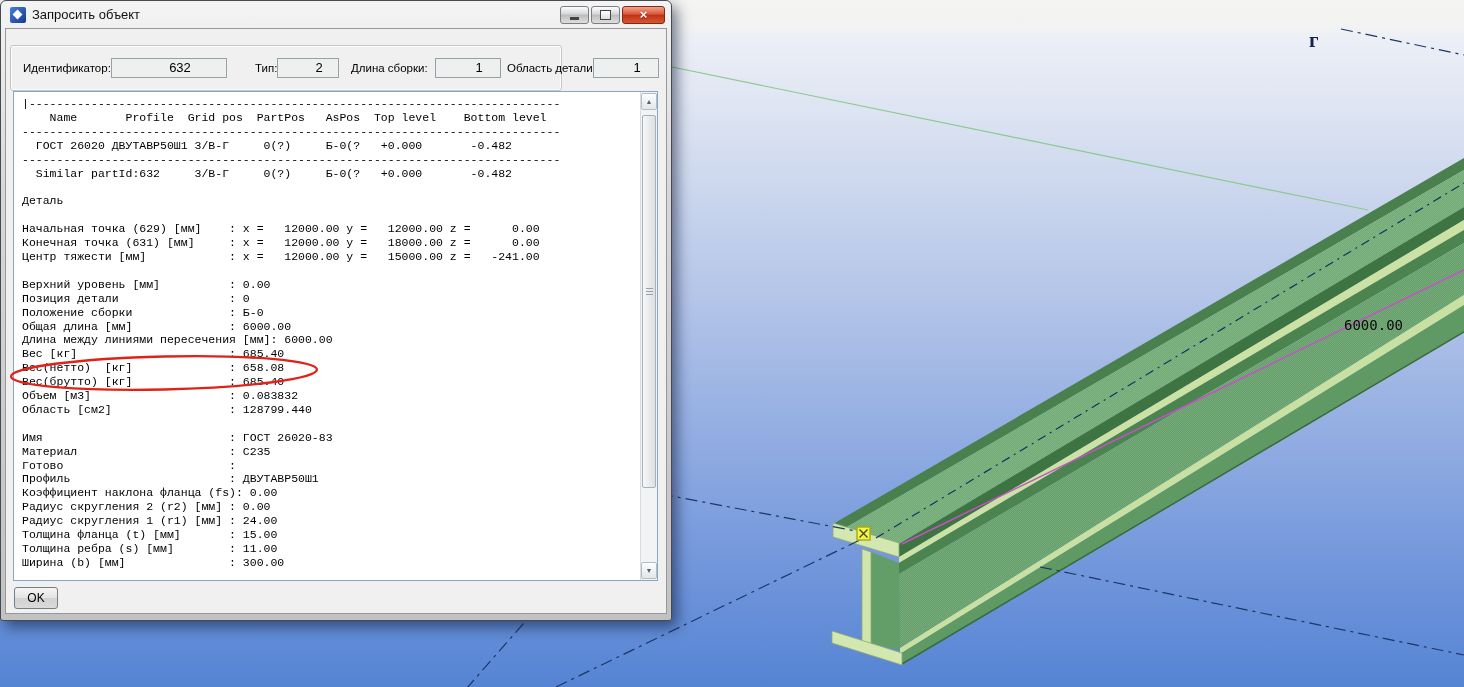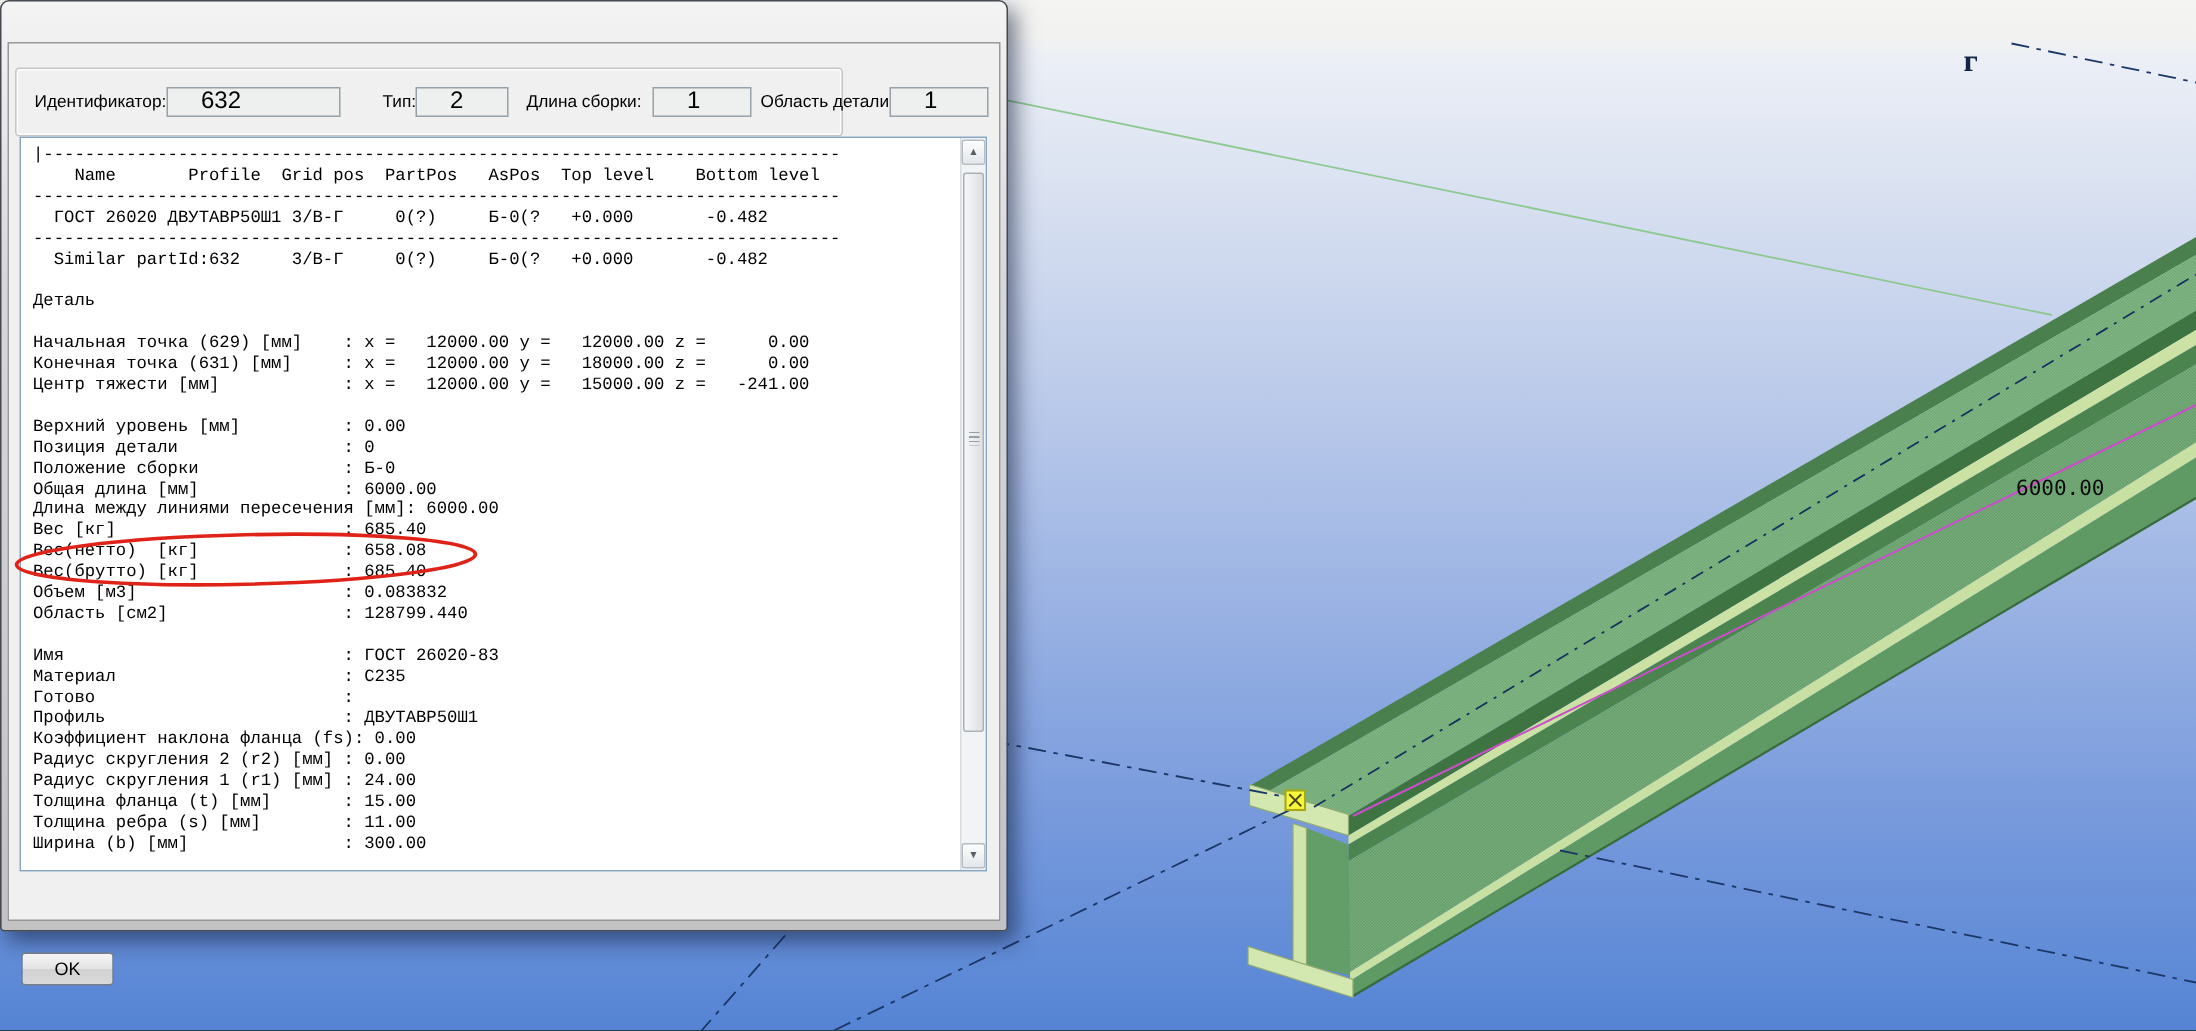--- a/index.html
+++ b/index.html
@@ -26,43 +26,43 @@
   .max-glyph{width:9px;height:8px;border:1px solid #444;background:linear-gradient(#fff,#ddd);}
   .cap-close{width:43px;color:#fff;font-weight:bold;font-size:13px;border-color:#7e2a18;
     background:linear-gradient(#efa38c,#d9573a 45%,#bf3318 50%,#d8562f);
     text-shadow:0 1px 1px rgba(0,0,0,.4);}
   .client{position:absolute;left:4px;right:4px;top:27px;bottom:6px;background:#f0f0f0;
     border:1px solid #98989a;box-sizing:border-box;}
   .fieldbox{position:absolute;left:4px;top:16px;width:552px;height:46px;border:1px solid #c3c6c9;
     border-radius:3px;box-shadow:inset 0 0 0 1px #fdfdfd;box-sizing:border-box;}
   .flabel{position:absolute;top:16px;font-size:11.5px;color:#000;white-space:nowrap;}
   .fvalue{position:absolute;top:12px;height:20px;background:#eef0ef;border:1px solid #98a0a8;
-    box-sizing:border-box;font-size:16px;color:#000;line-height:18px;padding-left:22px;}
+    box-sizing:border-box;font-size:13px;color:#000;line-height:18px;padding-left:22px;text-align:center;}
   .report{position:absolute;left:7px;top:62px;width:645px;height:490px;background:#ffffff;
     border:1px solid #88a6c2;box-sizing:border-box;overflow:hidden;}
   .report pre{position:absolute;left:8px;top:5px;margin:0;
     font-family:"Liberation Mono","DejaVu Sans Mono",monospace;
     font-size:11.5px;line-height:13.9px;color:#000;}
   
   .sbar{position:absolute;right:0;top:0;width:17px;height:100%;background:#f2f3f5;
     border-left:1px solid #d8dbdf;box-sizing:border-box;}
   .sb-btn{position:absolute;left:0;width:16px;height:17px;
     background:linear-gradient(#fcfdfd,#e3e6ea);border:1px solid #b7bcc3;border-radius:2px;
     box-sizing:border-box;display:flex;align-items:center;justify-content:center;
     font-size:7px;color:#5c6066;}
   .sb-up{top:1px;} .sb-down{bottom:1px;}
   .sb-thumb{position:absolute;left:1px;top:23px;width:14px;height:373px;
     background:linear-gradient(90deg,#f6f7f8,#dde0e4);border:1px solid #aab0b8;border-radius:2px;
     box-sizing:border-box;}
   .sb-thumb::after{content:"";position:absolute;left:3px;top:172px;width:7px;height:9px;
     background:repeating-linear-gradient(#9aa0a8 0 1px,transparent 1px 3px);}
-  .okbtn{position:absolute;left:8px;top:558px;width:62px;height:22px;
+  .okbtn{position:absolute;left:8px;top:558px;width:44px;height:22px;
     background:linear-gradient(#f5f5f5,#e4e4e4 48%,#d2d2d2 52%,#dadada);
     border:1px solid #767d84;border-radius:3px;box-sizing:border-box;
-    font-size:12px;color:#000;display:flex;align-items:center;justify-content:center;margin-top:48px;}
+    font-size:12px;color:#000;display:flex;align-items:center;justify-content:center;}
   .annot{position:absolute;left:0;top:0;pointer-events:none;}
 </style>
 </head>
 <body>
 
 <div class="stage">
 
   <svg class="scene" width="1464" height="687" viewBox="0 0 1464 687">
     <defs>
       <linearGradient id="bg" x1="0" y1="0" x2="0" y2="1">
@@ -120,20 +120,33 @@
       <rect x="857" y="527" width="13" height="13" fill="#f6f63a" stroke="#a8a818" stroke-width="1.4"></rect>
       <line x1="859.5" y1="529.5" x2="867.5" y2="537.5" stroke="#45451a" stroke-width="1.2"></line>
       <line x1="867.5" y1="529.5" x2="859.5" y2="537.5" stroke="#45451a" stroke-width="1.2"></line>
     </g>
 
     <text x="1309" y="47" font-family="Liberation Serif,serif" font-weight="bold" font-size="21" fill="#14254a">г</text>
     <text x="1344" y="330" font-family="DejaVu Sans Mono,monospace" font-size="14" fill="#0a0a0a">6000.00</text>
   </svg>
 
   <div class="dialog">
+    <div class="titlebar">
+      <div class="app-icon"></div>
+      <div class="title-text">Запросить объект</div>
+      <div class="cap-btn">
+        <span class="min-glyph"></span>
+      </div>
+      <div class="cap-btn">
+        <span class="max-glyph"></span>
+      </div>
+      <div class="cap-btn cap-close">
+        <span>×</span>
+      </div>
+    </div>
 
     <div class="client">
       <div class="fieldbox">
         <span class="flabel" style="left:12px">Идентификатор:</span>
         <div class="fvalue" style="left:100px;width:116px">632</div>
         <span class="flabel" style="left:244px">Тип:</span>
         <div class="fvalue" style="left:266px;width:62px">2</div>
         <span class="flabel" style="left:340px">Длина сборки:</span>
         <div class="fvalue" style="left:424px;width:66px">1</div>
         <span class="flabel" style="left:496px">Область детали:</span>

